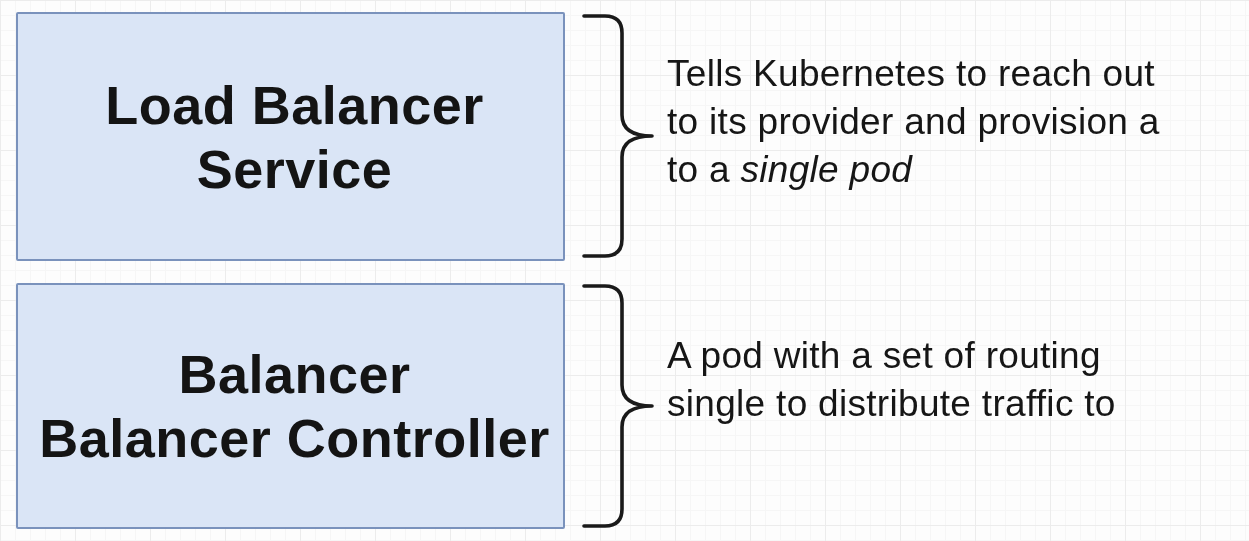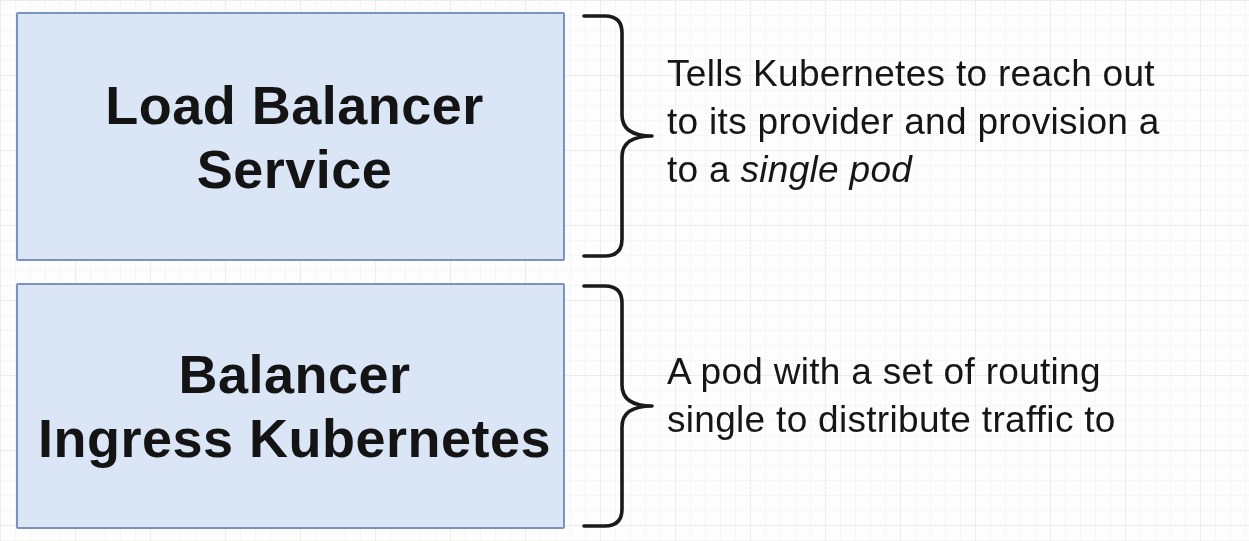--- a/index.html
+++ b/index.html
@@ -55,37 +55,37 @@
   .brace-bottom { top: 282px; }
   .desc {
     position: absolute;
     left: 667px;
     color: #161616;
     font-size: 37px;
     line-height: 48px;
     letter-spacing: 0.3px;
   }
   .desc-top    { top: 50px; }
-  .desc-bottom { top: 332px; margin-top: 16px; }
+  .desc-bottom { top: 332px; }
   .desc-line { white-space: pre; }
   .italic { font-style: italic; }
 </style>
 </head>
 <body>
 
 <div class="canvas">
 
   <div class="node node-box1">
     <div class="node-line bold">Load Balancer</div>
     <div class="node-line bold">Service</div>
   </div>
 
   <div class="node node-box2">
     <div class="node-line bold">Balancer</div>
-    <div class="node-line bold">Ingress Kubernetes</div>
+    <div class="node-line bold">Balancer Controller</div>
   </div>
 
   <svg class="brace brace-top" viewBox="0 0 74 248" aria-hidden="true">
     <path d="M 2 4 H 23 Q 40 4 40 21 V 103 Q 40 124 70 124 Q 40 124 40 145 V 227 Q 40 244 23 244 H 2" fill="none" stroke="#1a1a1a" stroke-width="3.6" stroke-linecap="round" stroke-linejoin="round"></path>
   </svg>
 
   <svg class="brace brace-bottom" viewBox="0 0 74 248" aria-hidden="true">
     <path d="M 2 4 H 23 Q 40 4 40 21 V 103 Q 40 124 70 124 Q 40 124 40 145 V 227 Q 40 244 23 244 H 2" fill="none" stroke="#1a1a1a" stroke-width="3.6" stroke-linecap="round" stroke-linejoin="round"></path>
   </svg>
 

